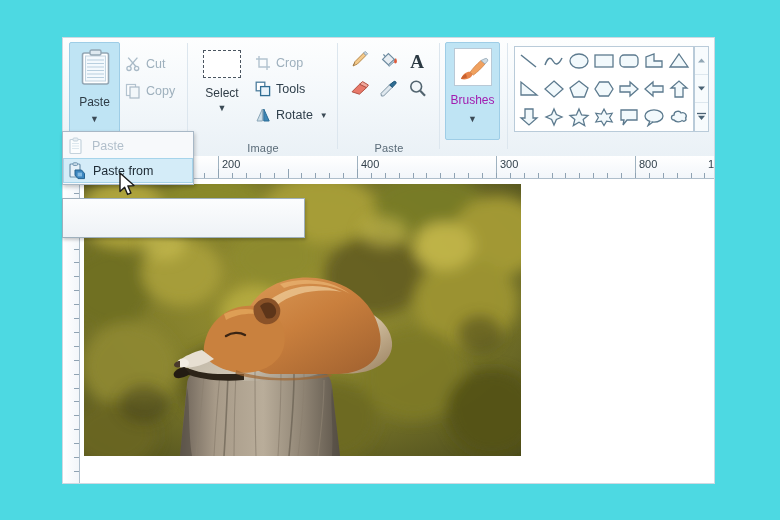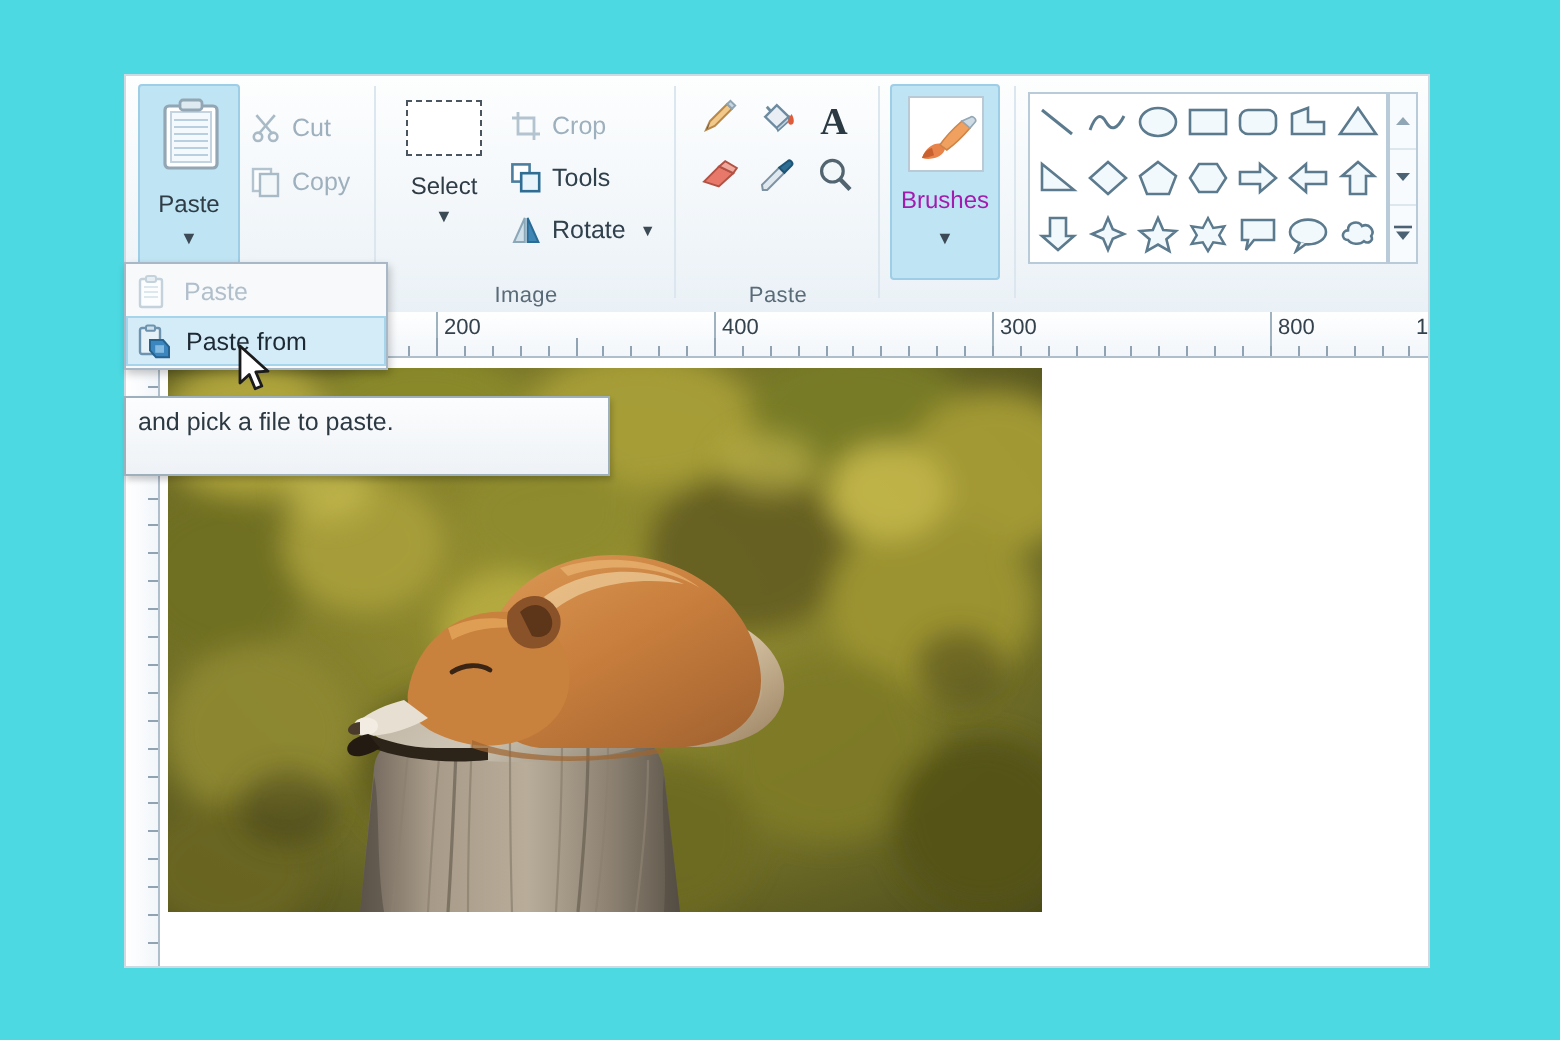--- a/index.html
+++ b/index.html
@@ -709,21 +709,20 @@
           <rect x="5" y="0.8" width="4.5" height="2.6" rx="0.8" fill="#cfe0ec" stroke="#6e93ae" stroke-width="1"></rect>
           <path d="M7 8 L13.5 8 L16.5 11.4 L16.5 16.6 L10 16.6 L7 13.2 Z" fill="#3b86bf" stroke="#24628f" stroke-width="1"></path>
           <path d="M9.6 10.6 L14 10.6 L14 14.4 L9.6 14.4 Z" fill="#8fc3e6" opacity="0.85"></path>
         </svg>
       </span>
       <span class="mtxt">Paste from</span>
     </div>
   </div>
 
   <div class="tooltip">
-    <div>and pick a file to paste.</div>
   </div>
 
   <div class="cursor">
     <svg width="20" height="26" viewBox="0 0 20 26">
       <path d="M2 1 L2 19.5 L6.6 15.2 L9.6 22.4 L12.9 21 L9.9 14 L16 13.6 Z" fill="#ffffff" stroke="#1b1b1b" stroke-width="1.4" stroke-linejoin="round"></path>
     </svg>
   </div>
 
 </div>
 

